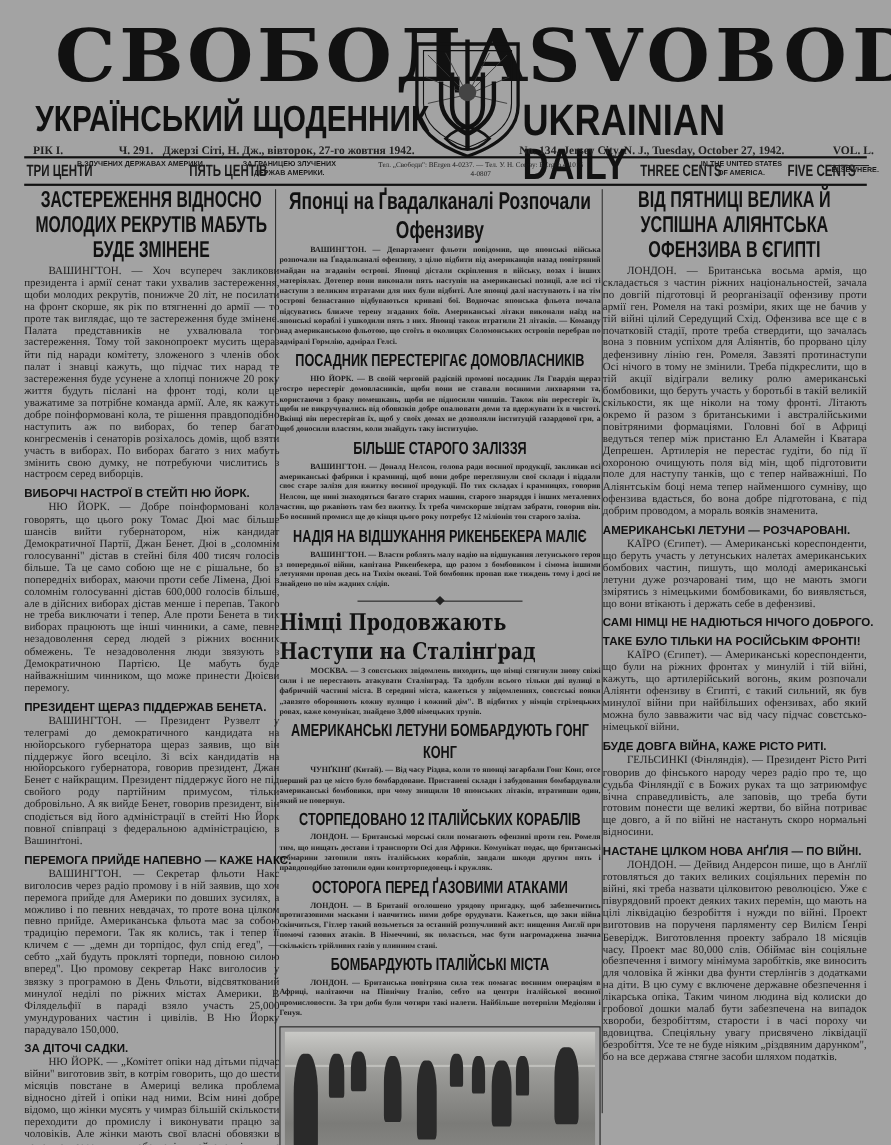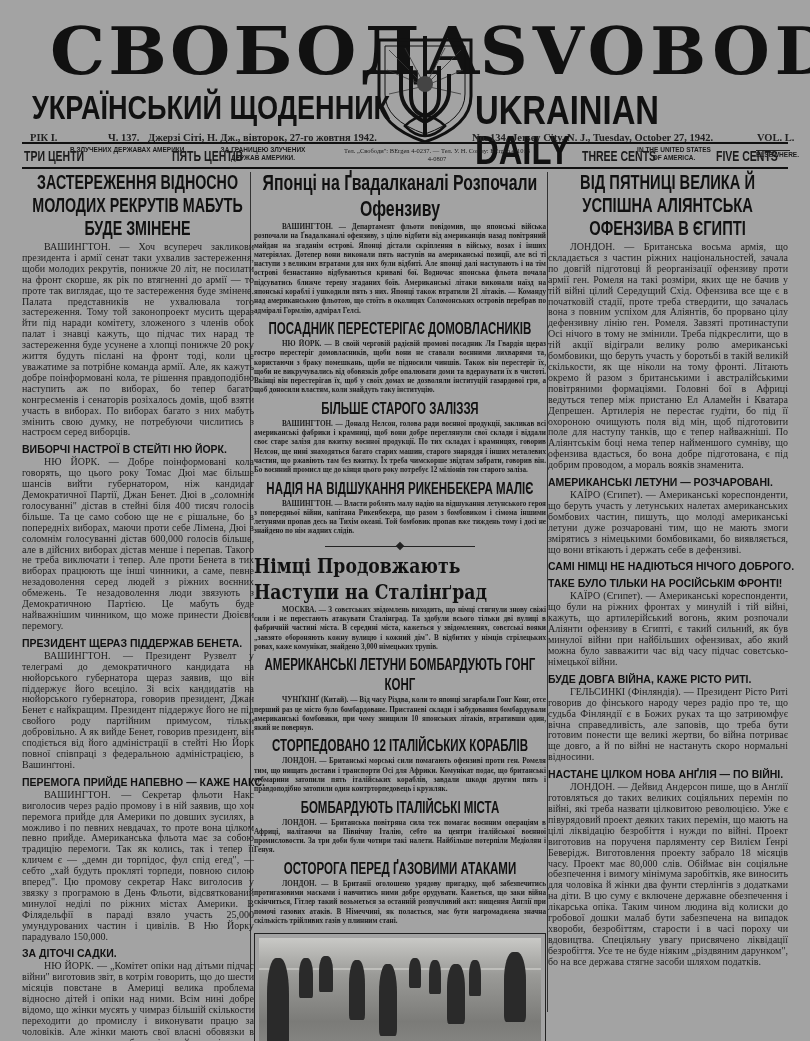--- a/index.html
+++ b/index.html
@@ -62,21 +62,21 @@
         <line x1="60" y1="60" x2="22" y2="44"></line>
           <line x1="60" y1="60" x2="98" y2="44"></line>
           <line x1="60" y1="60" x2="24" y2="68"></line>
           <line x1="60" y1="60" x2="96" y2="68"></line>
       </g>
       <path d="M60 10 L60 110 M46 40 L46 70 Q46 86 60 90 Q74 86 74 70 L74 40 M36 48 L36 64 Q36 84 60 96 Q84 84 84 64 L84 48" fill="none" stroke="#111" stroke-width="4"></path>
       <circle cx="60" cy="58" r="8" fill="#444"></circle>
       <path d="M40 100 Q60 80 80 100 Q60 120 40 100 Z" fill="none" stroke="#111" stroke-width="2.5"></path>
     </svg>
     <div class="dateline" style="left:10px;">РІК І.</div>
-    <div class="dateline" style="left:88px;">Ч. 137.</div>
+    <div class="dateline" style="left:88px;">Ч. 291.</div>
     <div class="dateline" style="left:128px;text-align:right;">Джерзі Сіті, Н. Дж., вівторок, 27-го жовтня 1942.</div>
     <div class="dateline" style="left:452px;">No. 134.</div>
     <div class="dateline" style="left:492px;">Jersey City, N. J., Tuesday, October 27, 1942.</div>
     <div class="dateline" style="left:737px;">VOL. L.</div>
   </div>
 
   <div class="rule" style="top:142px;height:2px;"></div>
 
   <div class="price-row">
     <div class="price-big" style="left:2px;">ТРИ ЦЕНТИ</div>
@@ -140,26 +140,26 @@
     <p class="body-mid">МОСКВА. — З совєтських звідомлень виходить, що німці стягнули знову свіжі сили і не перестають атакувати Сталінград. Та здобули всього тільки дві вулиці в фабричній частині міста. В середині міста, кажеться у звідомленнях, совєтські вояки „завзято обороняють кожну вулицю і кожний дім". В відбитих у німців стрілецьких ровах, каже комунікат, знайдено 3,000 німецьких трупів.</p>
     <div>
       <h1 class="hd hd-mid">АМЕРИКАНСЬКІ ЛЕТУНИ БОМБАРДУЮТЬ ГОНГ КОНГ</h1>
       <p class="body-mid">ЧУНҐКІНҐ (Китай). — Від часу Різдва, коли то японці загарбали Гонг Конг, отсе перший раз це місто було бомбардоване. Пристаневі склади і забудовання бомбардували американські бомбовики, при чому знищили 10 японських літаків, втративши один, який не повернув.</p>
     </div>
     <div>
       <h1 class="hd hd-mid">СТОРПЕДОВАНО 12 ІТАЛІЙСЬКИХ КОРАБЛІВ</h1>
       <p class="body-mid">ЛОНДОН. — Британські морські сили помагають офензиві проти ген. Ромеля тим, що нищать достави і транспорти Осі для Африки. Комунікат подає, що британські субмарини затопили пять італійських кораблів, завдали шкоди другим пять і правдоподібно затопили один контрторпедовець і кружляк.</p>
     </div>
     <div>
+      <h1 class="hd hd-mid">ОСТОРОГА ПЕРЕД ҐАЗОВИМИ АТАКАМИ</h1>
+      <p class="body-mid">ЛОНДОН. — В Британії оголошено урядову пригадку, щоб забезпечитись протигазовими масками і навчитись ними добре орудувати. Кажеться, що заки війна скінчиться, Гітлер такий возьметься за останній розпучливий акт: нищення Англії при помочі газових атаків. В Німеччині, як полається, має бути нагромаджена значна скількість трійливих газів у плинним стані.</p>
+    </div>
+    <div>
       <h1 class="hd hd-mid">БОМБАРДУЮТЬ ІТАЛІЙСЬКІ МІСТА</h1>
       <p class="body-mid">ЛОНДОН. — Британська повітряна сила теж помагає воєнним операціям в Африці, налітаючи на Північну Італію, себто на центри італійської воєнної промисловости. За три доби були чотири такі налети. Найбільше потерпіли Медіолян і Генуя.</p>
-    </div>
-    <div>
-      <h1 class="hd hd-mid">ОСТОРОГА ПЕРЕД ҐАЗОВИМИ АТАКАМИ</h1>
-      <p class="body-mid">ЛОНДОН. — В Британії оголошено урядову пригадку, щоб забезпечитись протигазовими масками і навчитись ними добре орудувати. Кажеться, що заки війна скінчиться, Гітлер такий возьметься за останній розпучливий акт: нищення Англії при помочі газових атаків. В Німеччині, як полається, має бути нагромаджена значна скількість трійливих газів у плинним стані.</p>
     </div>
 
     <div class="photo-box">
       <div class="photo">
         <div class="shine" style="top:30px;"></div>
 
         <div class="fig" style="left:8px;top:20px;width:22px;height:90px;"></div>
         <div class="fig" style="left:40px;top:20px;width:14px;height:40px;"></div>
         <div class="fig" style="left:60px;top:18px;width:14px;height:36px;"></div>
         <div class="fig" style="left:90px;top:22px;width:16px;height:60px;"></div>

